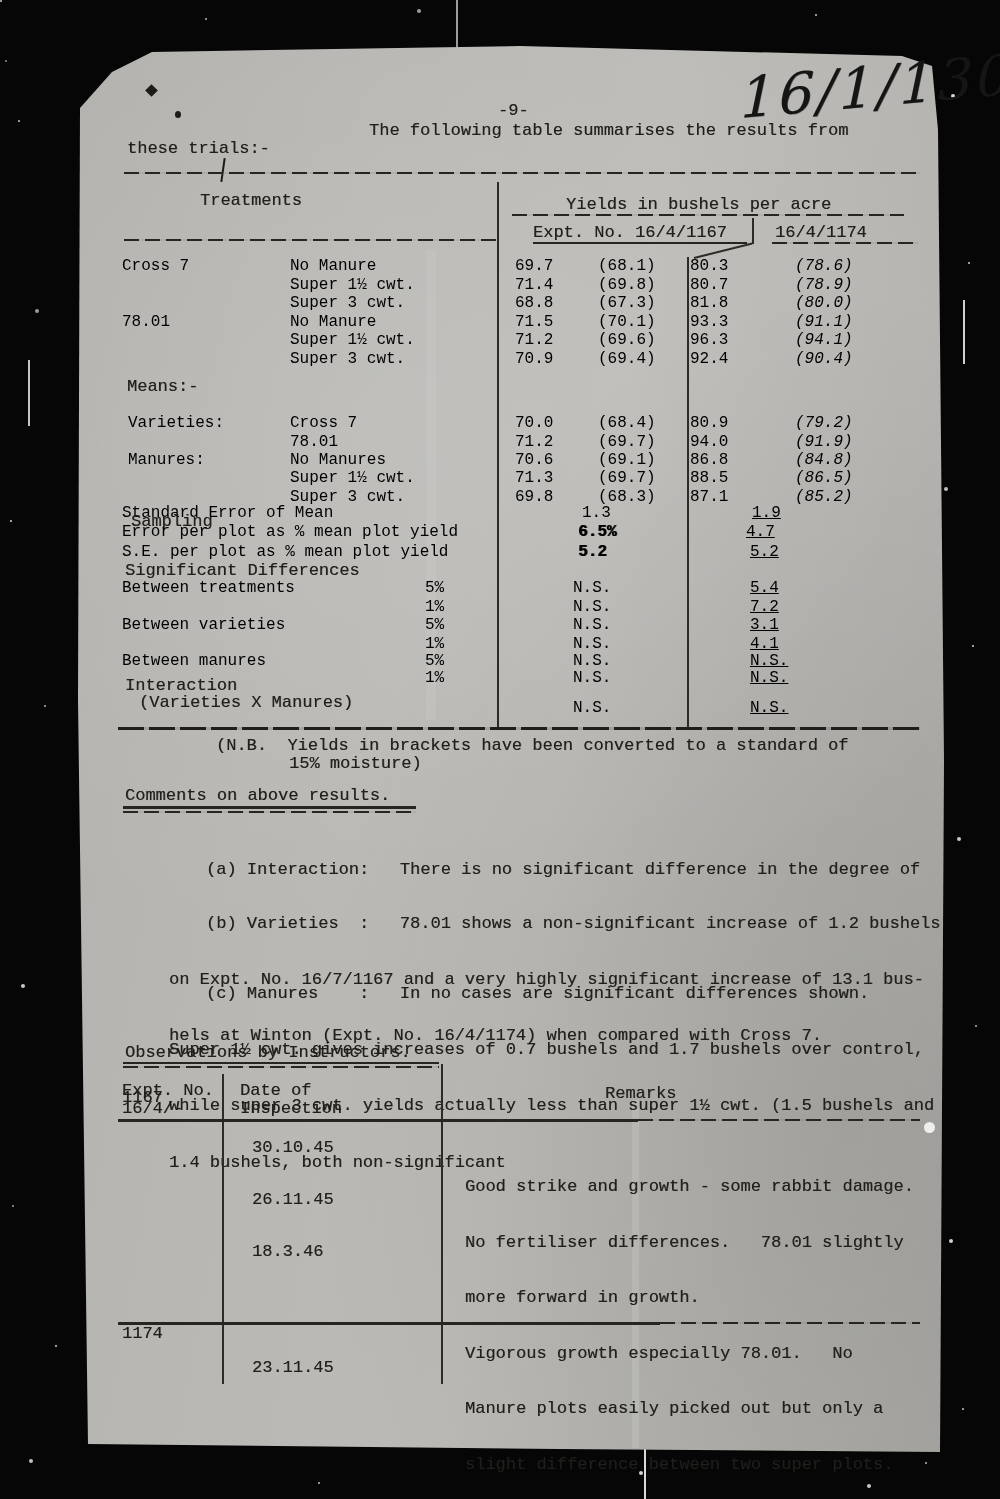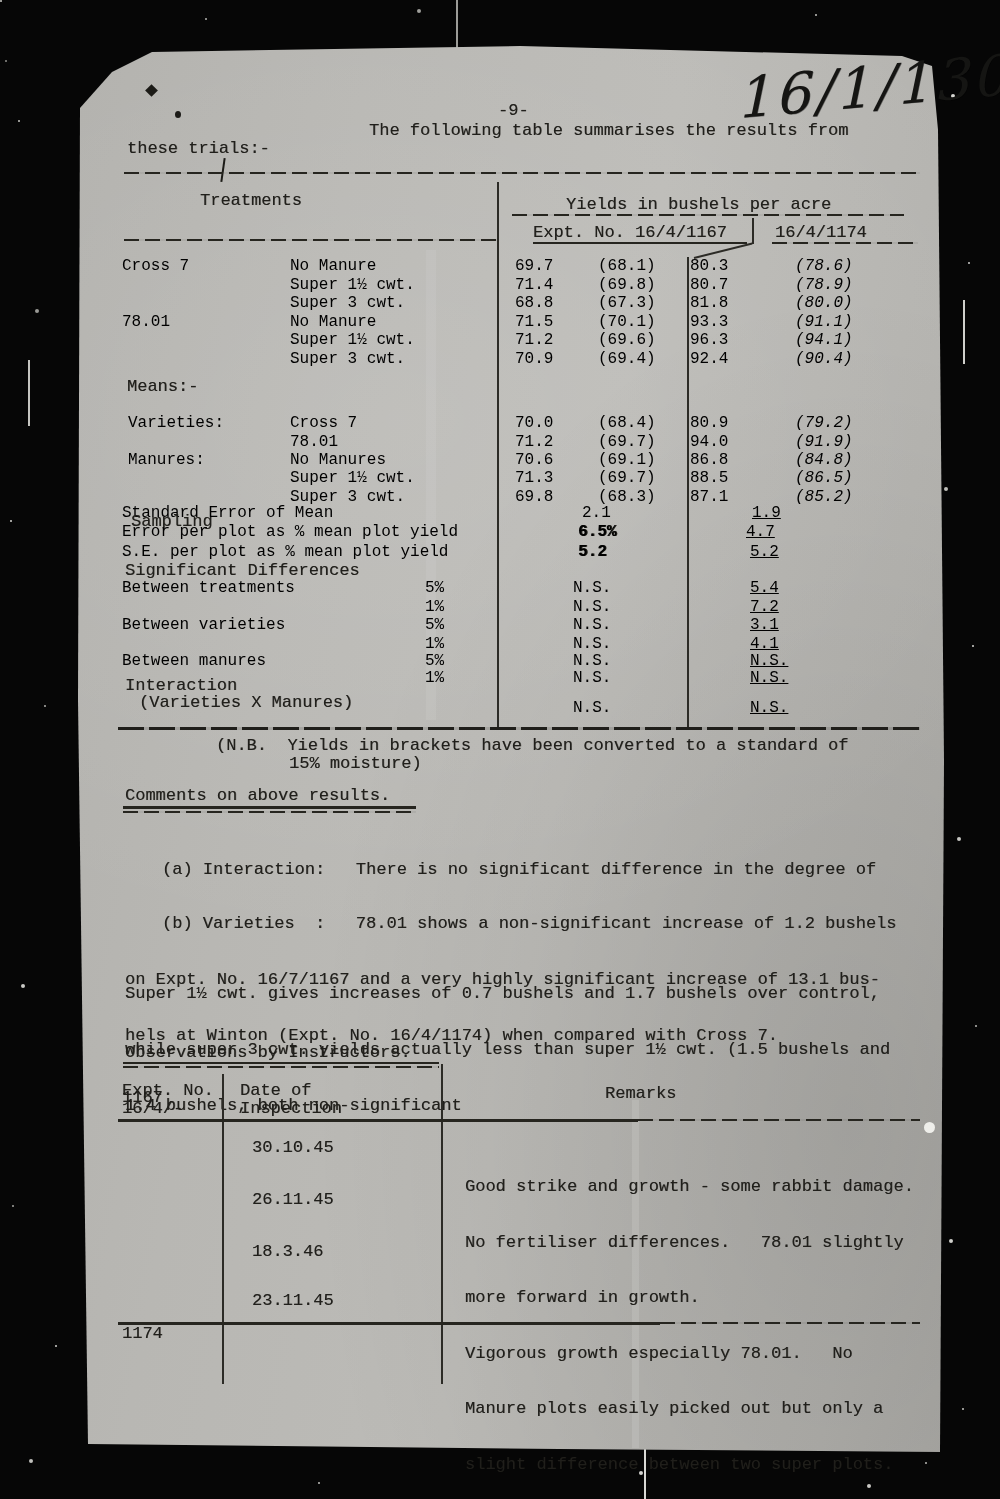--- a/index.html
+++ b/index.html
@@ -29,21 +29,21 @@
   .ov{font-weight:700;text-shadow:0.9px 0 0 #26251f;}
   .hr{position:absolute;height:2px;background:#26251f;}
   .hrd{position:absolute;height:2px;background-image:repeating-linear-gradient(90deg,#26251f 0 15px,rgba(38,37,31,0.08) 15px 21px);}
   .hrh{position:absolute;height:3px;background-image:repeating-linear-gradient(90deg,#1f1e1a 0 26px,rgba(31,30,26,0.15) 26px 31px);}
   .vr{position:absolute;width:2px;background:#2c2b26;}
   .trow{position:absolute;left:118px;width:802px;height:19px;}
   .trow span{position:absolute;top:0;}
   .p-c1{left:4px;} .p-c1m{left:10px;} .p-c2{left:172px;}
   .p-v1{left:397px;} .p-b1{left:480px;} .p-v2{left:572px;} .p-b2{left:677px;font-style:italic;}
   .p-lab{left:4px;} .p-pct{left:307px;} .p-s1{left:455px;} .p-s2{left:632px;text-decoration:underline;}
-  .para{position:absolute;}
+  .para{position:absolute;margin-left:44px;}
   .para .tl{position:relative;height:18.2px;white-space:pre;}
   .obslines .tl{position:relative;height:17.5px;white-space:pre;}
   .dot{position:absolute;background:#1c1b17;}
   .hand{position:absolute;font-family:"DejaVu Serif",serif;font-style:italic;
         font-size:56px;color:#151513;transform:rotate(-5deg) skewX(-6deg);letter-spacing:3px;
         text-shadow:0.5px 0.5px 0.5px rgba(0,0,0,0.4);}
   .diag{position:absolute;height:2px;background:#2c2b26;transform-origin:left center;}
   .blob{position:absolute;border-radius:50%;background:#eeeeea;}
 </style>
 </head>
@@ -171,21 +171,21 @@
     <span class="p-c1m"></span>
       <span class="p-c2">Super 3 cwt.</span>
       <span class="p-v1">69.8</span>
       <span class="p-b1">(68.3)</span>
       <span class="p-v2">87.1</span>
       <span class="p-b2">(85.2)</span>
   </div>
 
   <div class="trow" style="top:504px;">
     <span class="p-lab">Standard Error of Mean</span>
-      <span class="p-s1" style="left:464px;">2.1</span>
+      <span class="p-s1" style="left:464px;">1.3</span>
       <span class="p-s2" style="left:634px;">1.9</span>
   </div>
   <div class="tw" style="left:131px;top:512px;">Sampling</div>
   <div class="trow" style="top:523px;">
     <span class="p-lab">Error per plot as % mean plot yield</span>
       <span class="p-s1 ov" style="left:460px;">6.5%</span>
       <span class="p-s2" style="left:628px;">4.7</span>
   </div>
   <div class="trow" style="top:543px;">
     <span class="p-lab">S.E. per plot as % mean plot yield</span>
@@ -248,20 +248,21 @@
 
   <div class="para tw" style="left:125px;top:822px;">
     <div class="tl" style="padding-left:37px;">(a) Interaction:   There is no significant difference in the degree of</div>
   </div>
   <div class="para tw" style="left:125px;top:876px;">
     <div class="tl" style="padding-left:37px;">(b) Varieties  :   78.01 shows a non-significant increase of 1.2 bushels</div>
     <div class="tl">on Expt. No. 16/7/1167 and a very highly significant increase of 13.1 bus-</div>
     <div class="tl">hels at Winton (Expt. No. 16/4/1174) when compared with Cross 7.</div>
   </div>
   <div class="para tw" style="left:125px;top:946px;">
+    <div class="tl" style="padding-left:37px;">(c) Manures    :   In no cases are significant differences shown.</div>
     <div class="tl">Super 1½ cwt. gives increases of 0.7 bushels and 1.7 bushels over control,</div>
     <div class="tl">while super 3 cwt. yields actually less than super 1½ cwt. (1.5 bushels and</div>
     <div class="tl">1.4 bushels, both non-significant</div>
   </div>
 
   <div class="tw" style="left:125px;top:1043px;">Observations by Instructors.</div>
   <div class="hr" style="left:123px;top:1062px;width:316px;"></div>
   <div class="hrd" style="left:123px;top:1066px;width:316px;"></div>
 
   <div class="vr" style="left:222px;top:1074px;height:310px;"></div>
@@ -290,14 +291,14 @@
     
     
     
     
   </div>
 
   <div class="hr" style="left:118px;top:1322px;width:542px;height:2.5px;"></div>
   <div class="hrd" style="left:660px;top:1322px;width:260px;"></div>
 
   <div class="tw" style="left:122px;top:1324px;">1174</div>
-  <div class="tw" style="left:252px;top:1291px;text-align:center;">23.11.45</div>
+  <div class="tw" style="left:252px;top:1358px;text-align:center;">23.11.45</div>
 </div>
 
 </body></html>

